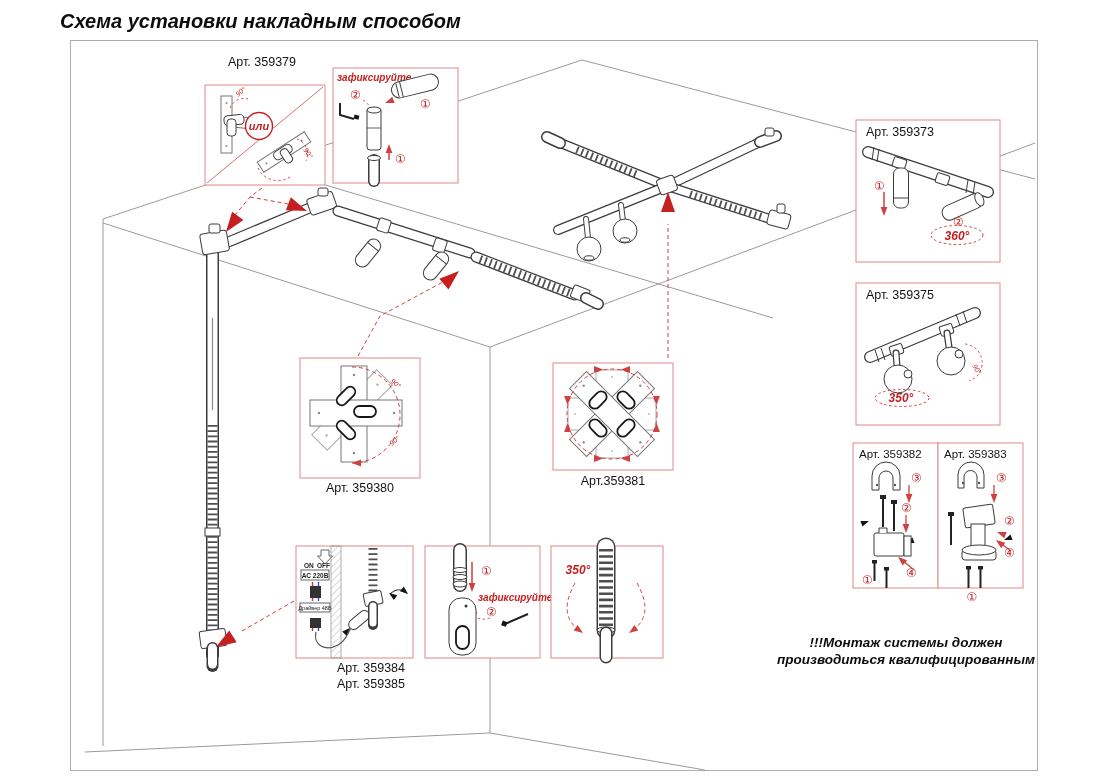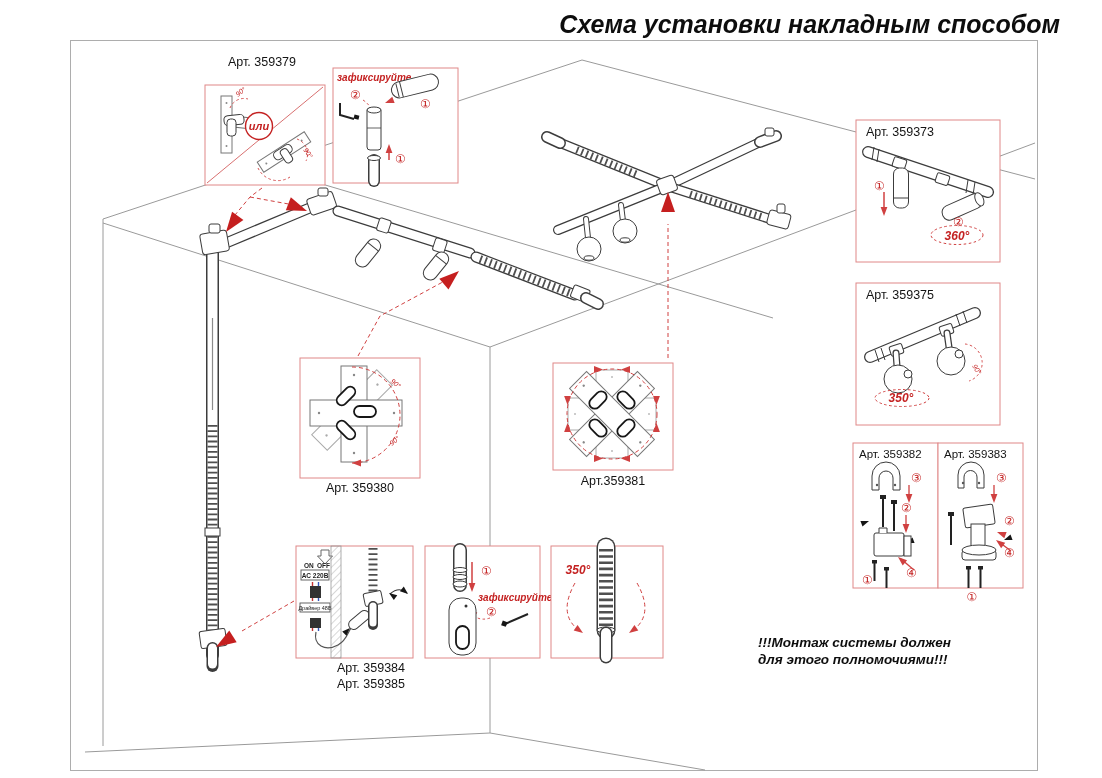--- a/index.html
+++ b/index.html
@@ -1,21 +1,21 @@
 <!DOCTYPE html>
 <html><head>
 <meta charset="utf-8">
 <style>
   html,body{margin:0;padding:0;background:#fff;width:1102px;height:778px;overflow:hidden;}
   body{font-family:"Liberation Sans",sans-serif;position:relative;}
-  #title{position:absolute;top:10px;left:60px;width:1000px;text-align:right;
-         font-size:25px;font-weight:bold;font-style:italic;color:#0d0d0d;}
+  #title{position:absolute;top:10px;left:60px;width:1000px;text-align:left;
+         font-size:20px;font-weight:bold;font-style:italic;color:#0d0d0d;}
   #frame{position:absolute;left:70px;top:40px;width:966px;height:729px;border:1px solid #adadad;}
   #scene{position:absolute;left:0;top:0;}
-  #warning{position:absolute;left:758px;top:634px;width:296px;
+  #warning{position:absolute;left:758px;top:634px;width:296px;text-align:center;
            font-size:13.5px;line-height:17px;font-weight:bold;font-style:italic;color:#0d0d0d;}
   
   .g    {stroke:#9a9a9a;stroke-width:1;fill:none;}
   .to   {stroke:#3c3c3c;fill:none;stroke-linecap:round;}
   .ti   {stroke:#ffffff;fill:none;stroke-linecap:round;}
   .coil {stroke:#4f4f4f;fill:none;stroke-dasharray:1.8 3.4;}
   .part {fill:#fff;stroke:#3c3c3c;stroke-width:1;}
   .plate{fill:#fff;stroke:#777;stroke-width:1;}
   .plgt {fill:#fff;stroke:#ababab;stroke-width:1;}
   .slot {fill:#fff;stroke:#161616;stroke-width:1.8;}
@@ -453,14 +453,14 @@
     <text class="rot" x="578" y="574" text-anchor="middle">350°</text>
     <path class="rdash" d="M575,583 Q557,615 580,631" stroke-width="1"></path>
     <use href="#ahs" transform="translate(583,633) rotate(35)"></use>
     <path class="rdash" d="M637,583 Q655,615 632,631" stroke-width="1"></path>
     <use href="#ahs" transform="translate(629,633) rotate(145)"></use>
   </g>
 </svg>
 
 <div id="warning">
   <div>!!!Монтаж системы должен</div>
-  <div>для этого полномочиями!!!</div>
+  <div>производиться квалифицированным</div>
 </div>
 
 </body></html>

